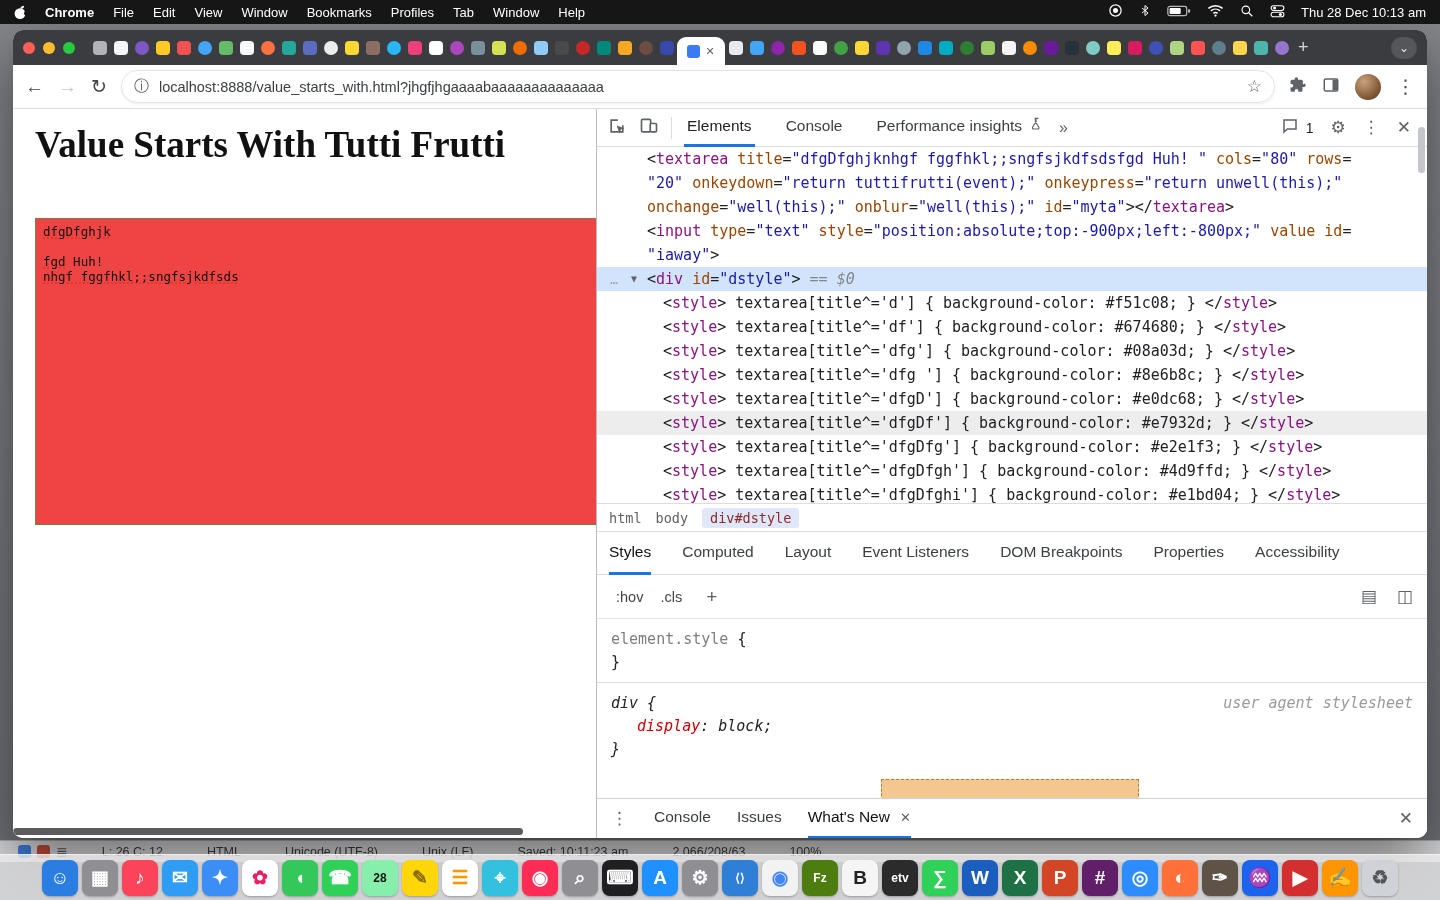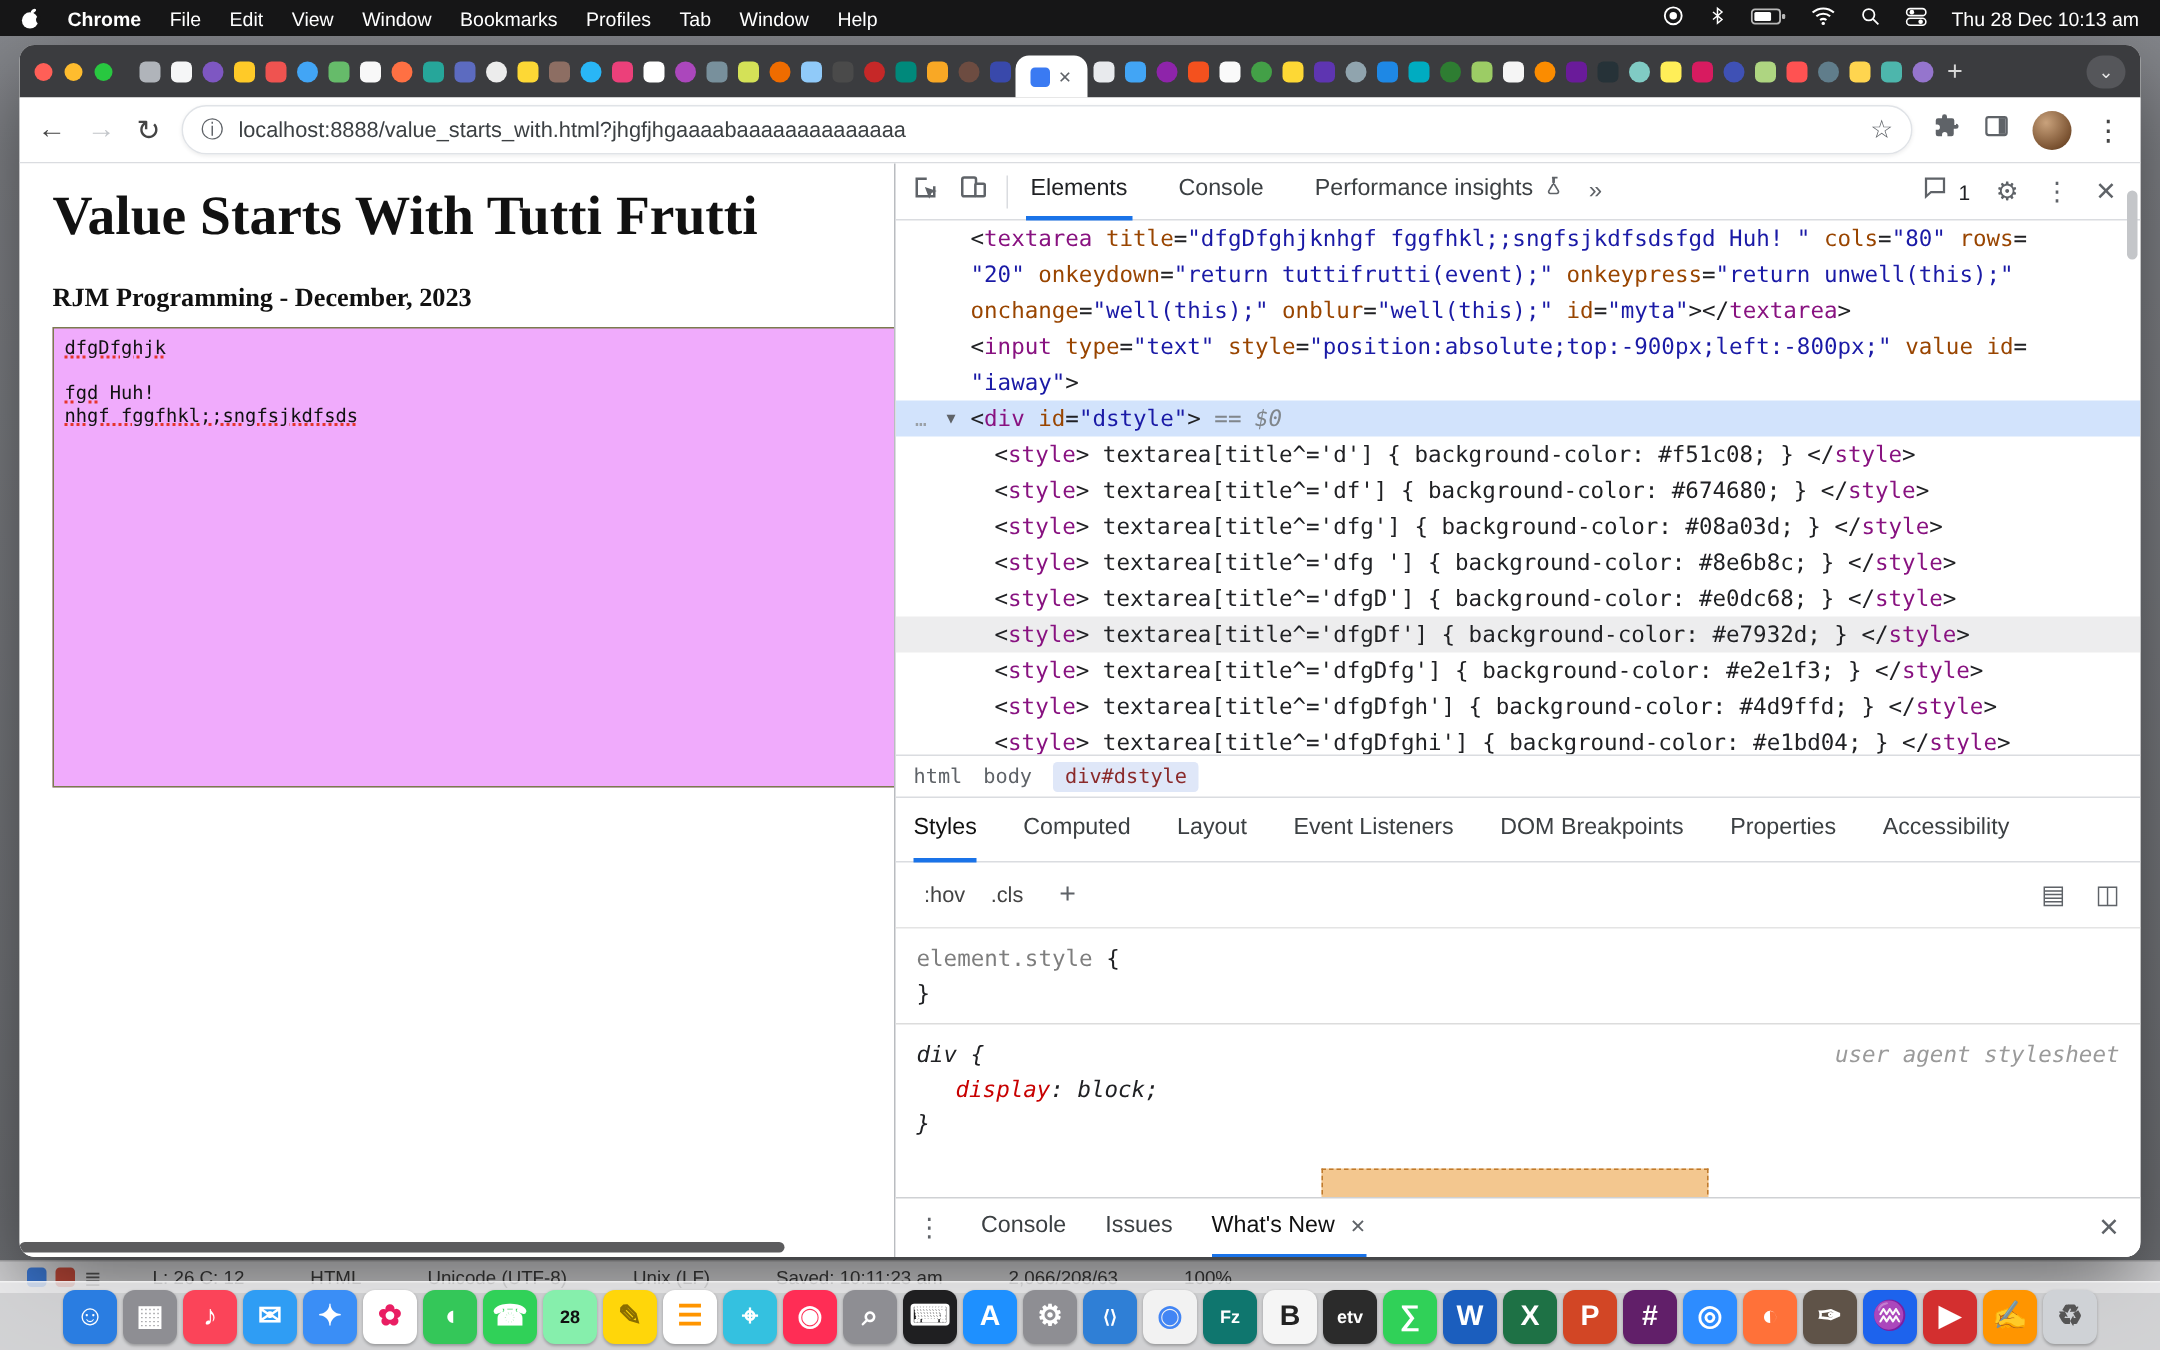--- a/index.html
+++ b/index.html
@@ -48,21 +48,21 @@
 
   .content { position:absolute; top:79px; left:0; right:0; bottom:0; display:flex; }
 
   
   .page-pane { position:relative; width:583px; height:100%; background:#fff; overflow:hidden; }
   .page-title { font-family:"Liberation Serif",serif; font-weight:bold; font-size:37px; color:#111;
     margin:14px 0 0 22px; }
   .page-sub { font-family:"Liberation Serif",serif; font-weight:bold; font-size:17.5px; color:#111;
     margin:22px 0 0 22px; }
   .tutti-textarea { position:absolute; left:22px; top:109px; width:568px; height:307px;
-    background:#f0abfc; border:1px solid #7b7b4e; padding:5px 7px;
+    background:#ef4444; border:1px solid #7b7b4e; padding:5px 7px;
     font-family:"DejaVu Sans Mono",monospace; font-size:12.5px; line-height:15px; color:#111; }
   .ta-line { white-space:pre; }
   .spell { text-decoration:underline; text-decoration-style:dotted; text-decoration-color:#e5352b; text-decoration-thickness:2px; }
   .hscroll-track { position:absolute; left:0; bottom:2px; width:583px; height:8px; }
   .hscroll-thumb { position:absolute; left:0; top:0; width:510px; height:7px; background:#5c5c5e; border-radius:4px; }
 
   
   .devtools { position:relative; flex:1; height:100%; background:#fff; border-left:1px solid #b9bcc0; overflow:hidden; }
 
   .dtbar { position:absolute; top:0; left:0; right:0; height:38px; border-bottom:1px solid #dadce0;
@@ -410,21 +410,20 @@
           </svg></span>
       <span class="avatar"></span>
       <span class="nav-ic">⋮</span>
     </span>
   </div>
 
   <div class="content">
 
     <div class="page-pane">
       <div class="page-title">Value Starts With Tutti Frutti</div>
-      <div class="page-sub">RJM Programming - December, 2023</div>
       <div class="tutti-textarea">
           <div class="ta-line"><span class="spell">dfgDfghjk</span></div>
           <div class="ta-line">&nbsp;</div>
           <div class="ta-line"><span class="spell">fgd</span><span> Huh!</span></div>
           <div class="ta-line"><span class="spell">nhgf fggfhkl;;sngfsjkdfsds</span></div>
         </div>
       <div class="hscroll-track">
           <div class="hscroll-thumb"></div>
         </div>
     </div>
@@ -617,21 +616,21 @@
       </div>
       <div class="dock-icon" style="background: rgb(142, 142, 147);">
         <span class="dg" style="color: rgb(255, 255, 255);">⚙</span>
       </div>
       <div class="dock-icon" style="background: rgb(47, 127, 214);">
         <span class="dg small" style="color: rgb(255, 255, 255);">⟨⟩</span>
       </div>
       <div class="dock-icon" style="background: rgb(242, 242, 242);">
         <span class="dg" style="color: rgb(66, 133, 244);">◉</span>
       </div>
-      <div class="dock-icon" style="background: #0f766e;">
+      <div class="dock-icon" style="background: #4d7c0f;">
         <span class="dg small" style="color: rgb(255, 255, 255);">Fz</span>
       </div>
       <div class="dock-icon" style="background: rgb(245, 245, 245);">
         <span class="dg" style="color: rgb(34, 34, 34);">B</span>
       </div>
       <div class="dock-icon" style="background: rgb(43, 43, 43);">
         <span class="dg small" style="color: rgb(255, 255, 255);">etv</span>
       </div>
       <div class="dock-icon" style="background: rgb(48, 209, 88);">
         <span class="dg" style="color: rgb(255, 255, 255);">∑</span>

